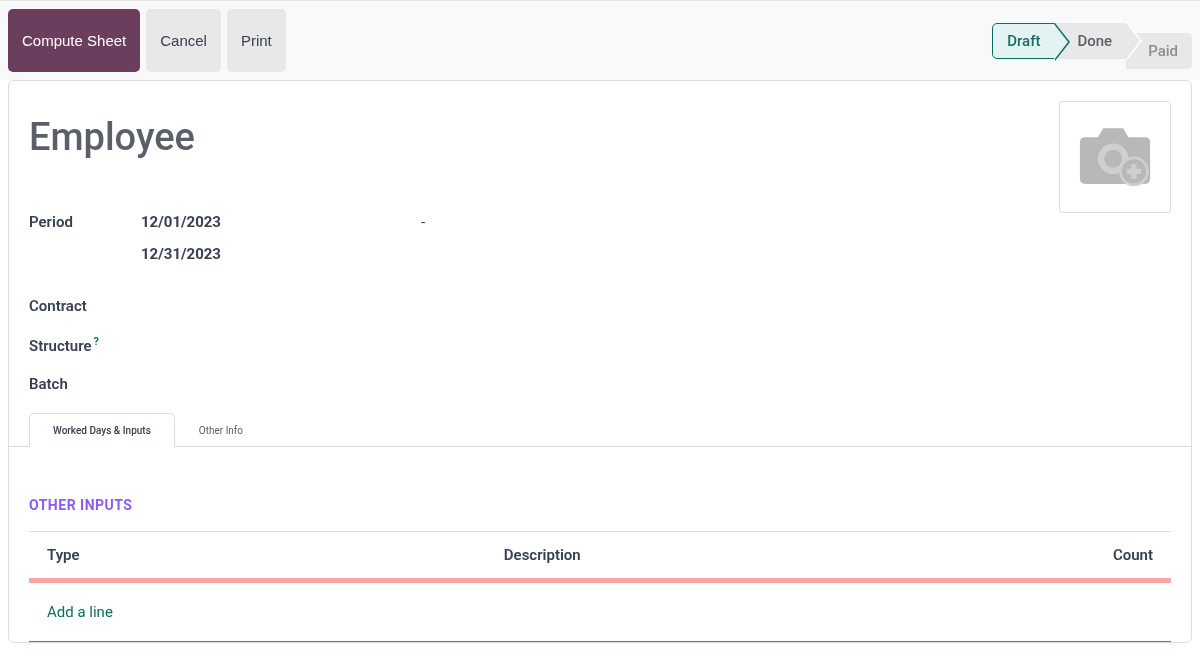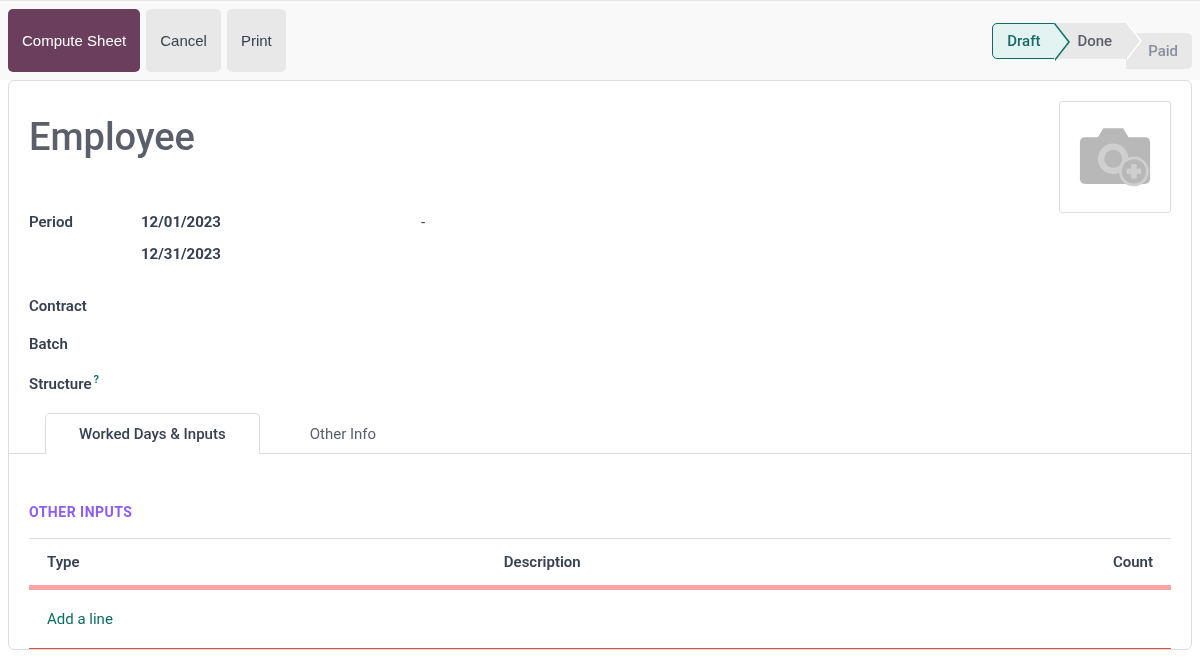--- a/index.html
+++ b/index.html
@@ -199,29 +199,28 @@
     
     
     .tabs {
       display: flex;
       border-bottom: 1px solid #dddddd;
       margin-left: -20px;
       margin-right: -20px;
       padding-left: 20px;
     }
     .tab {
-      padding: 11px 33px;
-      font-size: 15px;
+      padding: 11px 23px;
+      font-size: 10px;
       color: #5a5f6a;
       cursor: pointer;
       border: 1px solid transparent;
       border-bottom: none;
       margin-bottom: -1px;
       border-radius: 5px 5px 0 0;
-      margin-left: 16px;
     }
     .tab.active {
       border-color: #dddddd;
       background: #ffffff;
       color: #374151;
       font-weight: 500;
     }
     
     
     .tab-content {
@@ -300,27 +299,27 @@
           <div class="period-date">12/31/2023</div>
         </div>
         <div class="period-separator">-</div>
       </div>
     </div>
     <div class="field-row">
       <div class="field-label">Contract</div>
       <div class="field-value"></div>
     </div>
     <div class="field-row">
-      <div class="field-label">Batch</div>
-      <div class="field-value"></div>
-    </div>
-    <div class="field-row">
       <div class="field-label">
         <span>Structure</span><span class="help-icon">?</span>
       </div>
+      <div class="field-value"></div>
+    </div>
+    <div class="field-row">
+      <div class="field-label">Batch</div>
       <div class="field-value"></div>
     </div>
   </div>
 
   <div class="tabs">
     <div class="tab active">Worked Days &amp; Inputs</div>
     <div class="tab">Other Info</div>
   </div>
 
   <div class="tab-content">

